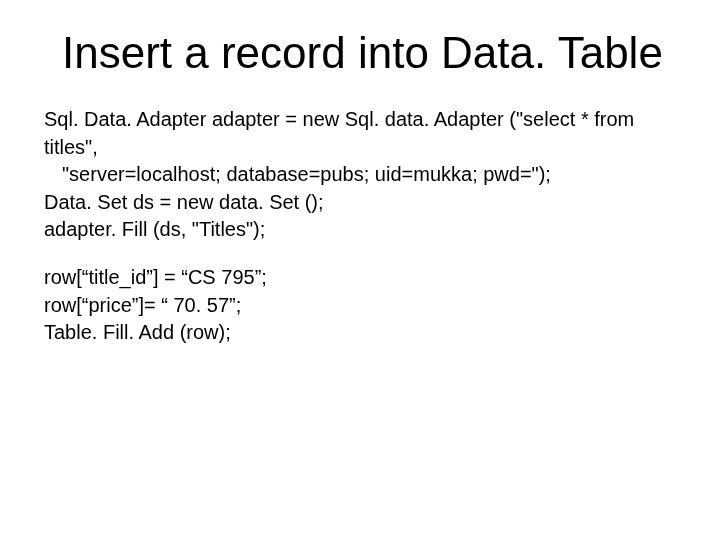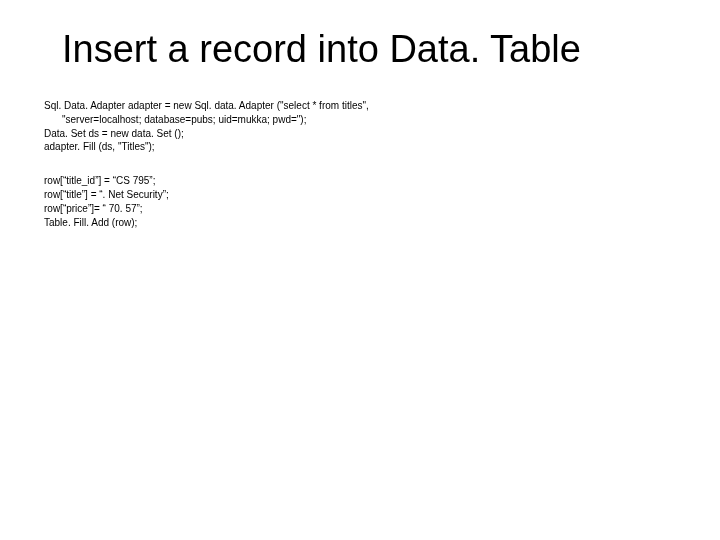--- a/index.html
+++ b/index.html
@@ -13,28 +13,28 @@
     overflow: hidden;
   }
   .slide {
     position: relative;
     width: 720px;
     height: 540px;
     box-sizing: border-box;
     padding: 28px 44px 0 44px;
   }
   .title {
-    font-size: 38px;
+    font-size: 44px;
     font-weight: 400;
     margin: 0 0 28px 18px;
     letter-spacing: 0px;
     white-space: nowrap;
   }
   .code-block {
-    font-size: 10px;
+    font-size: 20px;
     line-height: 1.38;
     font-weight: 400;
   }
   .code-block p {
     margin: 0;
   }
   .indent {
     padding-left: 18px;
   }
   .spacer {
@@ -51,17 +51,16 @@
     <p>Sql. Data. Adapter adapter = new Sql. data. Adapter ("select * from titles",</p>
     <p class="indent">"server=localhost; database=pubs; uid=mukka; pwd=");</p>
     <p>Data. Set ds = new data. Set ();</p>
     <p>adapter. Fill (ds, "Titles");</p>
   </div>
 
   <div class="spacer"></div>
 
   <div class="code-block">
     <p>row[“title_id”] = “CS 795”;</p>
-    <p>row[“title”] = “. Net Security”;</p>
     <p>row[“price”]= “ 70. 57”;</p>
     <p>Table. Fill. Add (row);</p>
   </div>
 </div>
 
 </body></html>

